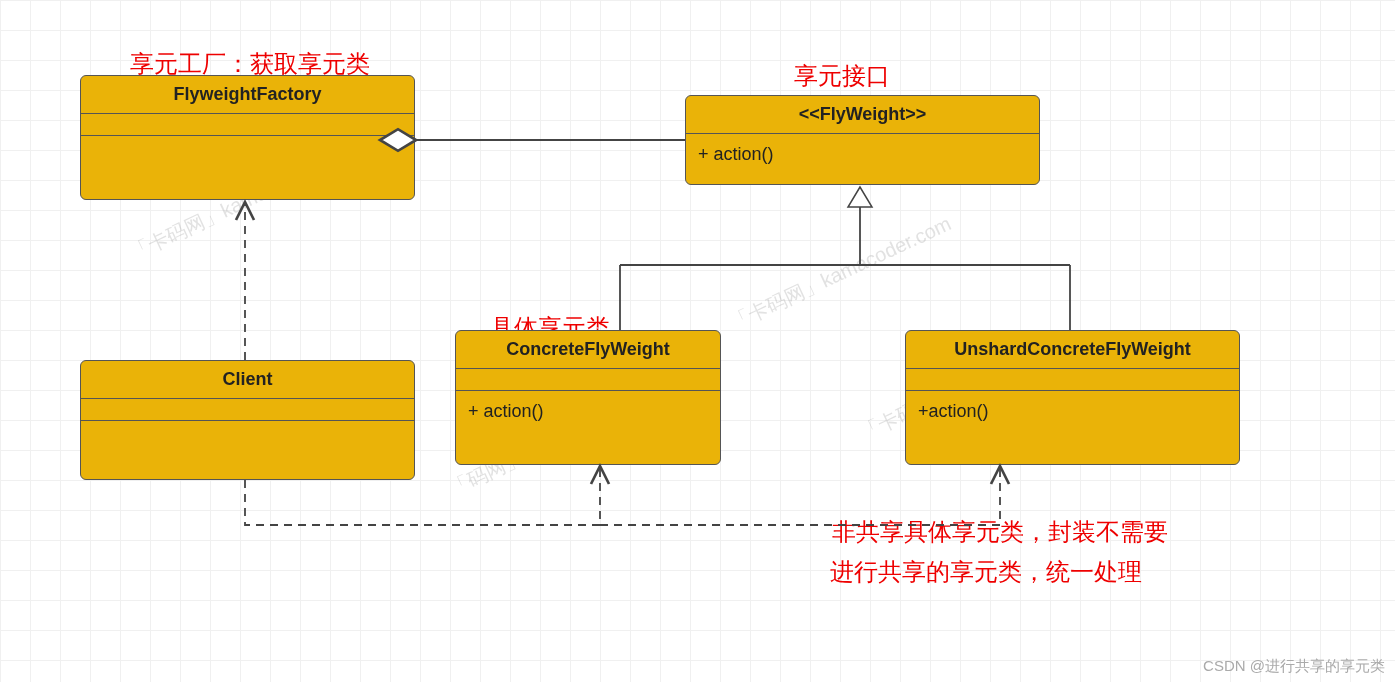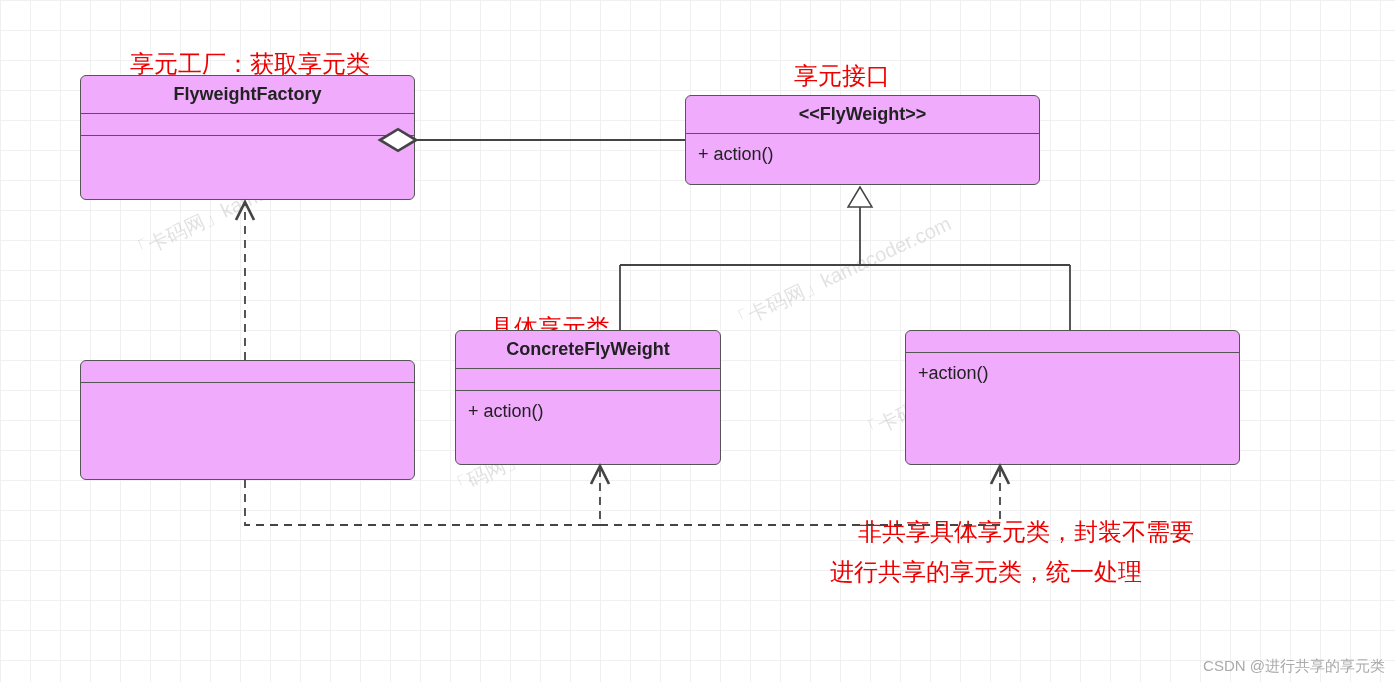--- a/index.html
+++ b/index.html
@@ -15,21 +15,21 @@
   .grid-bg {
     position: absolute;
     inset: 0;
     background-image:
       linear-gradient(to right, #f0f0f0 1px, transparent 1px),
       linear-gradient(to bottom, #f0f0f0 1px, transparent 1px);
     background-size: 30px 30px;
   }
   .uml-box {
     position: absolute;
-    background: #f0abfc;
+    background: #eab308;
     border: 1.5px solid #555;
     border-radius: 6px;
     font-size: 18px;
     color: #222;
     display: flex;
     flex-direction: column;
   }
   .uml-title {
     text-align: center;
     font-weight: bold;
@@ -75,45 +75,47 @@
 <div class="grid-bg"></div>
 
 <div class="wm" style="left:120px; top:190px;">「卡码网」kamacoder.com</div>
 <div class="wm" style="left:440px; top:430px;">「码网」kamacoder.com</div>
 <div class="wm" style="left:720px; top:260px;">「卡码网」kamacoder.com</div>
 <div class="wm" style="left:850px; top:370px;">「卡码网」kamacoder.com</div>
 
 <div class="label-red" style="left:130px; top:32px;">享元工厂：获取享元类</div>
 <div class="label-red" style="left:794px; top:44px;">享元接口</div>
 <div class="label-red" style="left:490px; top:296px;">具体享元类</div>
-<div class="label-red" style="left:858px; top:500px;text-align:right;">非共享具体享元类，封装不需要</div>
+<div class="label-red" style="left:832px; top:500px;text-align:right;">非共享具体享元类，封装不需要</div>
 <div class="label-red" style="left:830px; top:540px;">进行共享的享元类，统一处理</div>
 
 <div class="uml-box" style="left:80px; top:75px; width:335px; height:125px;">
   <div class="uml-title">FlyweightFactory</div>
   <div class="uml-mid"></div>
 </div>
 
 <div class="uml-box" style="left:685px; top:95px; width:355px; height:90px;justify-content:center;">
   <div class="uml-title">&lt;&lt;FlyWeight&gt;&gt;</div>
   <div class="uml-method">+ action()</div>
 </div>
 
 <div class="uml-box" style="left:80px; top:360px; width:335px; height:120px;">
+  <div class="uml-title">Client</div>
   <div class="uml-mid"></div>
   <div class="uml-method"> </div>
 </div>
 
 <div class="uml-box" style="left:455px; top:330px; width:266px; height:135px;">
   <div class="uml-title">ConcreteFlyWeight</div>
   <div class="uml-mid"></div>
   <div class="uml-method">+ action()</div>
 </div>
 
 <div class="uml-box" style="left:905px; top:330px; width:335px; height:135px;">
+  <div class="uml-title">UnshardConcreteFlyWeight</div>
   <div class="uml-mid"></div>
   <div class="uml-method">+action()</div>
 </div>
 
 <svg class="conn">
   <defs>
     <marker id="hollow-tri" markerWidth="20" markerHeight="20" refX="18" refY="10" orient="auto">
       <path d="M2,2 L18,10 L2,18 Z" fill="#fff" stroke="#444" stroke-width="1.5"></path>
     </marker>
     <marker id="open-arrow" markerWidth="14" markerHeight="14" refX="12" refY="7" orient="auto">

